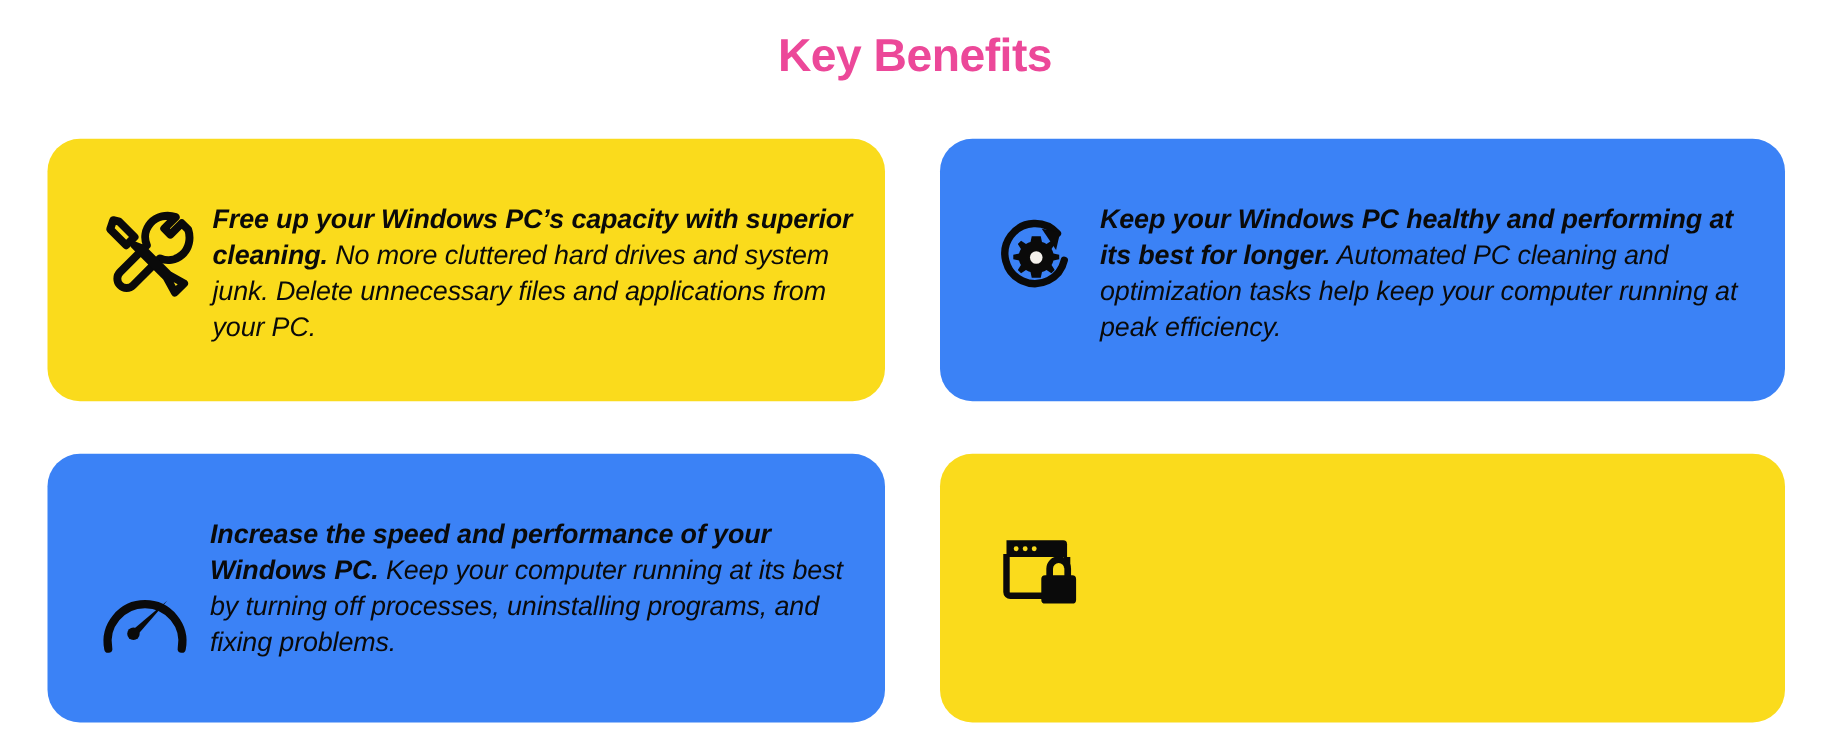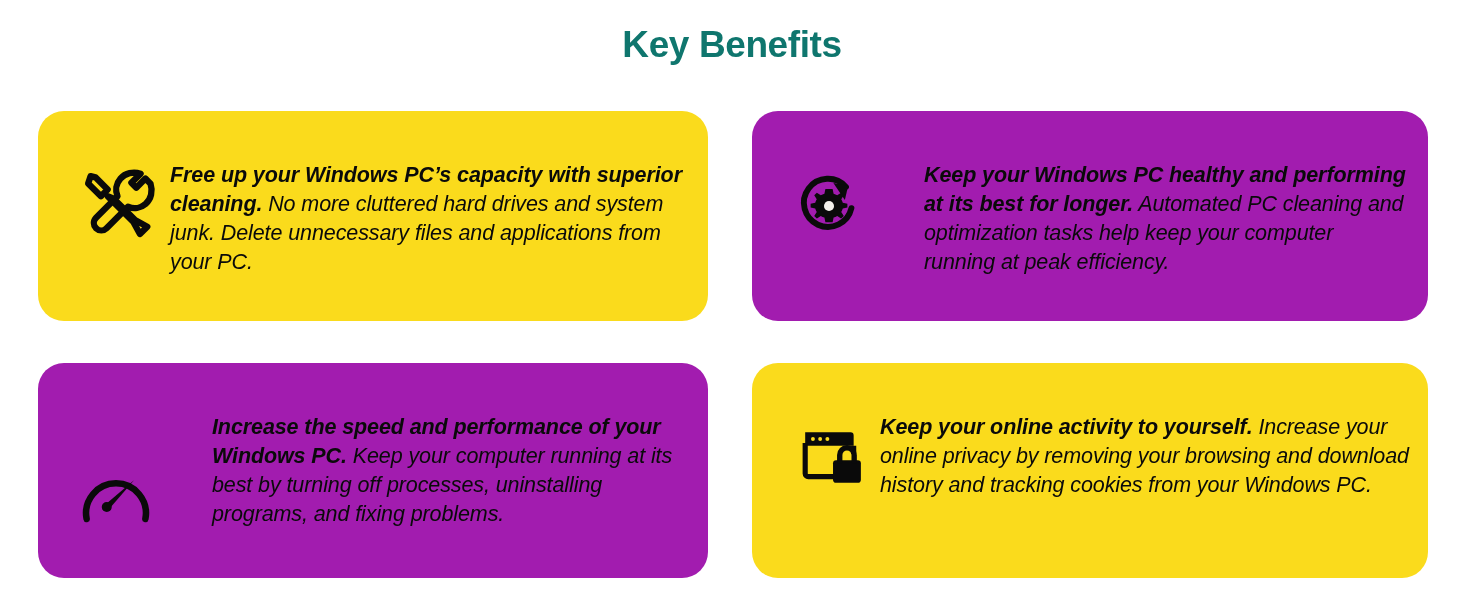--- a/index.html
+++ b/index.html
@@ -19,21 +19,21 @@
     height: 600px;
   }
   .page-title {
     position: absolute;
     top: 24px;
     left: 0;
     width: 1464px;
     text-align: center;
     font-size: 37px;
     font-weight: bold;
-    color: #0f766e;
+    color: #ec4899;
     letter-spacing: -0.4px;
   }
   .grid {
     position: absolute;
     top: 111px;
     left: 38px;
     width: 1390px;
     display: grid;
     grid-template-columns: 670px 676px;
     grid-template-rows: 210px 215px;
@@ -41,21 +41,21 @@
     row-gap: 42px;
   }
   .card {
     border-radius: 26px;
     display: flex;
     align-items: flex-start;
     box-sizing: border-box;
     overflow: hidden;
   }
   .card-yellow { background: #FADB1C; }
-  .card-gray   { background: #a21caf; gap: 44px; }
+  .card-gray   { background: #3b82f6; }
 
   .card-icon {
     flex: 0 0 auto;
     display: flex;
     align-items: flex-start;
     justify-content: center;
   }
   .card-body {
     flex: 1 1 auto;
     font-size: 21.5px;
@@ -151,19 +151,16 @@
           <path d="M53 22 v8" stroke="#0a0a0a" stroke-width="5" fill="none"></path>
           <circle cx="13.5" cy="15.5" r="1.9" fill="#FADB1C"></circle>
           <circle cx="20.5" cy="15.5" r="1.9" fill="#FADB1C"></circle>
           <circle cx="27.5" cy="15.5" r="1.9" fill="#FADB1C"></circle>
 
           <rect x="33" y="36" width="27" height="22" rx="3" fill="#0a0a0a"></rect>
 
           <path d="M39.5 37 v-6 a7 7 0 0 1 14 0 v6" stroke="#0a0a0a" stroke-width="5.2" fill="none" stroke-linecap="round"></path>
         </svg>
       </div>
-      <div class="card-body">
-        <span class="lead">Keep your online activity to yourself.</span><span> Increase your online privacy by removing your browsing and download history and tracking cookies from your Windows PC.</span>
-      </div>
     </div>
 
   </div>
 </div>
 
 </body></html>

